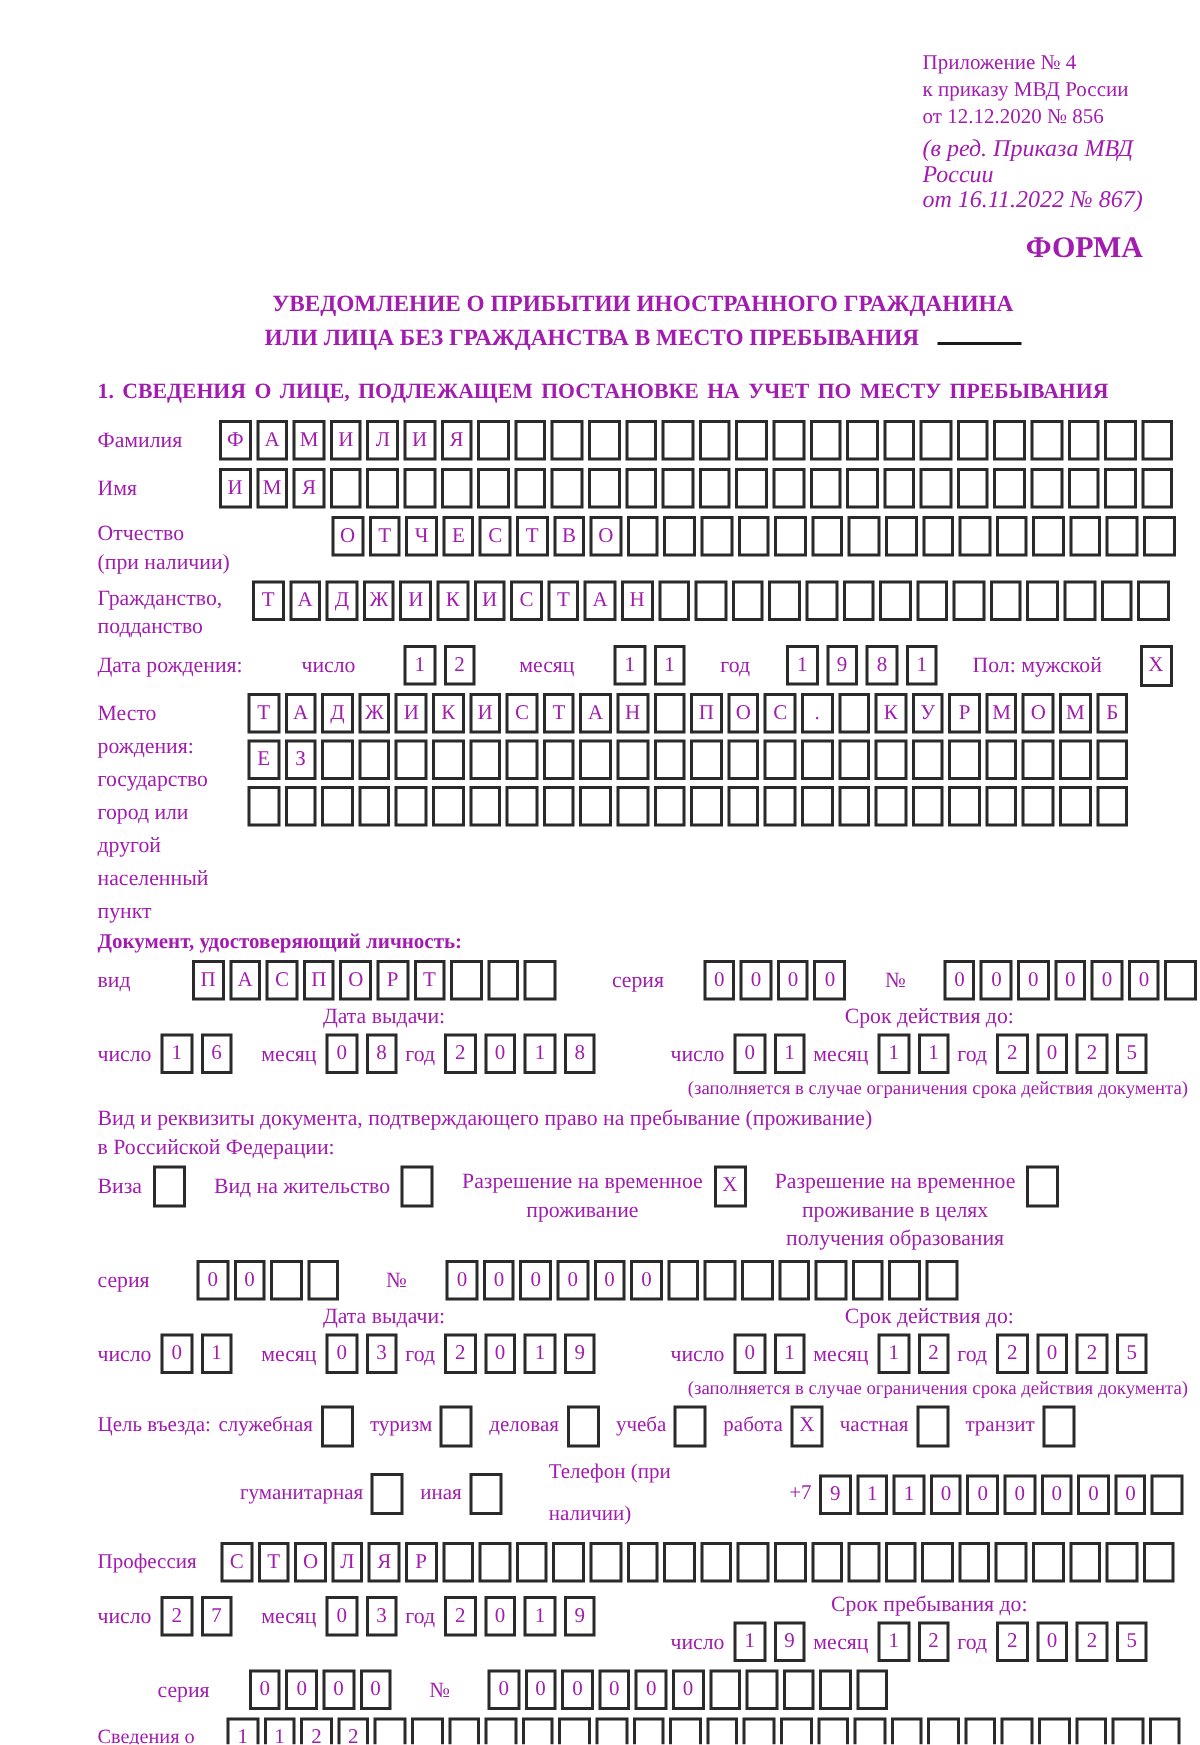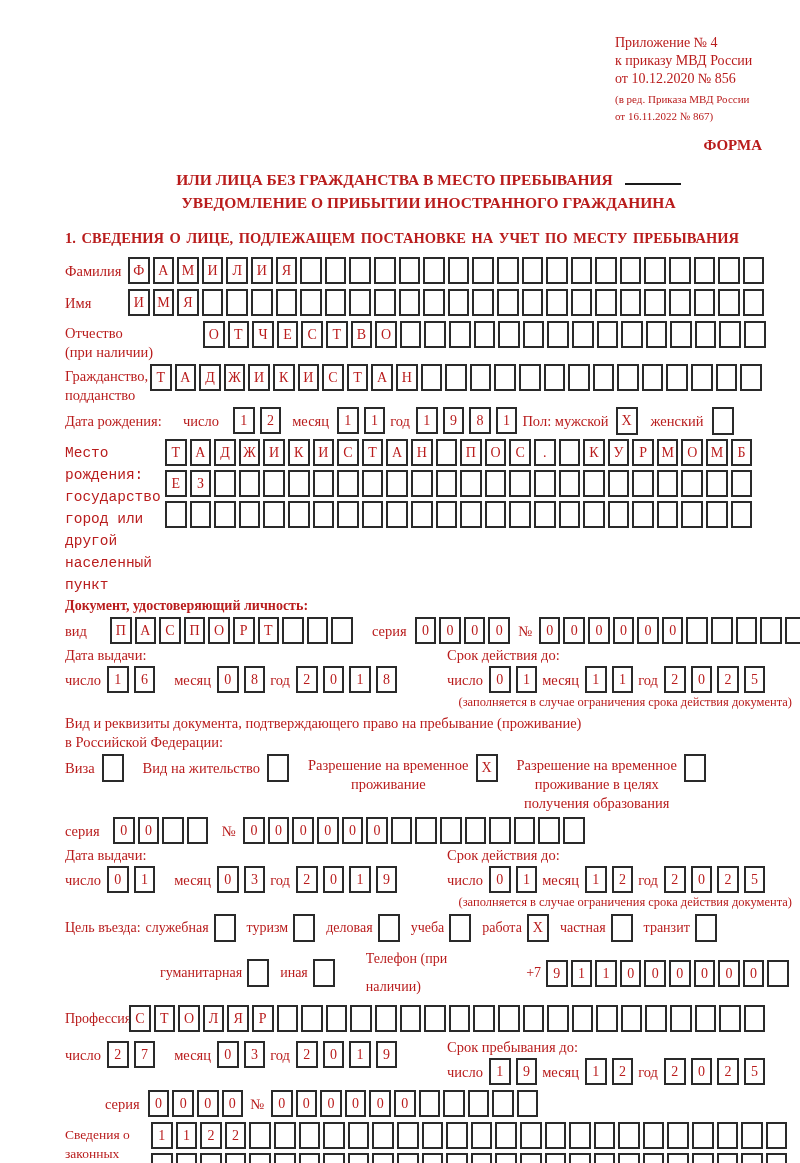--- a/index.html
+++ b/index.html
@@ -1,53 +1,53 @@
 <!DOCTYPE html>
 <html><head>
 <meta charset="utf-8">
 <style>
   * { box-sizing: border-box; margin: 0; padding: 0; }
   html,body { background:#fff; }
   .page {
     width: 800px; height: 1163px; overflow: hidden; position: relative;
-    background: #fff; color: #b91c1c;
+    background: #fff; color: #a21caf;
     font-family: "Liberation Serif", "DejaVu Serif", serif;
     font-size: 14.5px;
     padding: 34px 8px 0 65px;
   }
   
   .hdr { margin-left: 550px; line-height: 18px; font-size: 14px; }
-  .hdr-sub { font-size: 11px; line-height: 17px; margin-top: 3px; }
-  .forma { text-align: right; padding-right: 30px; font-weight: bold; margin-top: 12px; font-size: 15px; }
+  .hdr-sub { font-size: 16px; line-height: 17px; margin-top: 3px; font-style: italic; }
+  .forma { text-align: right; padding-right: 30px; font-weight: bold; margin-top: 12px; font-size: 20px; }
   
   .title { text-align: center; font-weight: bold; font-size: 15.5px; line-height: 23px; margin-top: 14px; }
   .blank-underline { display: inline-block; width: 56px; height: 13px; border-bottom: 2px solid #1a1a1a; margin-left: 12px; }
   .sec { font-weight: bold; font-size: 14.5px; margin-top: 16px; word-spacing: 2px; }
   
-  .row { display: flex; align-items: flex-start; margin-top: 4px; }
+  .row { display: flex; align-items: flex-start; margin-top: 4px; gap: 18px; }
   .mt10 { margin-top: 10px; }
   .lbl { flex: none; line-height: 28px; }
   .lbl2 { flex: none; line-height: 19px; padding-top: 3px; }
   .w63 { width: 63px; } .w138 { width: 138px; } .w85 { width: 85px; }
-  .w100 { width: 100px; font-family: Liberation Mono, monospace; } .w86 { width: 86px; }
+  .w100 { width: 100px; } .w86 { width: 86px; }
   
   .cells { display: flex; flex: none; }
   .cell {
     flex: none; width: 21.6px; height: 27px; border: 2px solid #2a2a2a;
     margin-right: 3px; text-align: center; font-size: 14px; line-height: 23px;
     background: #fff;
   }
   .dcells .cell { margin-right: 5px; }
   .cbbox .cell { width: 22px; height: 28px; }
   
   .daterow { margin-top: 2px; }
   .datecols { display: flex; }
   .datecol-l { width: 382px; flex: none; }
   .datecol-r { flex: 1; }
-  .dhead { line-height: 17px; }
+  .dhead { text-align: center; line-height: 17px; }
   .dgroup { display: flex; align-items: flex-start; margin-top: 2px; }
   .dgroup .dlbl { line-height: 28px; margin-right: 6px; }
   .dgroup .gap { width: 14px; flex: none; }
   .dnote { font-size: 12.5px; line-height: 15px; text-align: right; white-space: nowrap; margin-top: 1px; }
   
   .permits { display: flex; align-items: flex-start; margin-top: 2px; }
   .permit { display: flex; align-items: flex-start; margin-right: 16px; }
   .permit .ptxt { line-height: 28px; margin-right: 7px; }
   .permit .ptxt2 { line-height: 19px; text-align: center; margin-right: 7px; padding-top: 2px; }
   
@@ -61,33 +61,33 @@
   .doc-head { font-weight: bold; margin-top: 2px; font-size: 14px; }
 </style>
 </head>
 <body>
 
 <div class="page">
 
   <div class="hdr">
     <div>Приложение № 4</div>
     <div>к приказу МВД России</div>
-    <div>от 10.12.2020 № 856</div>
+    <div>от 12.12.2020 № 856</div>
     <div class="hdr-sub">
       <div>(в ред. Приказа МВД России</div>
       <div>от 16.11.2022 № 867)</div>
     </div>
   </div>
   <div class="forma">ФОРМА</div>
 
   <div class="title">
+    <div>УВЕДОМЛЕНИЕ О ПРИБЫТИИ ИНОСТРАННОГО ГРАЖДАНИНА</div>
     <div>
       <span>ИЛИ ЛИЦА БЕЗ ГРАЖДАНСТВА В МЕСТО ПРЕБЫВАНИЯ</span><span class="blank-underline"></span>
     </div>
-    <div>УВЕДОМЛЕНИЕ О ПРИБЫТИИ ИНОСТРАННОГО ГРАЖДАНИНА</div>
   </div>
 
   <div class="sec">1. СВЕДЕНИЯ О ЛИЦЕ, ПОДЛЕЖАЩЕМ ПОСТАНОВКЕ НА УЧЕТ ПО МЕСТУ ПРЕБЫВАНИЯ</div>
 
   <div class="row mt10">
     <span class="lbl w63">Фамилия</span>
     <span class="cells">
         <span class="cell">Ф</span>
         <span class="cell">А</span>
         <span class="cell">М</span>

